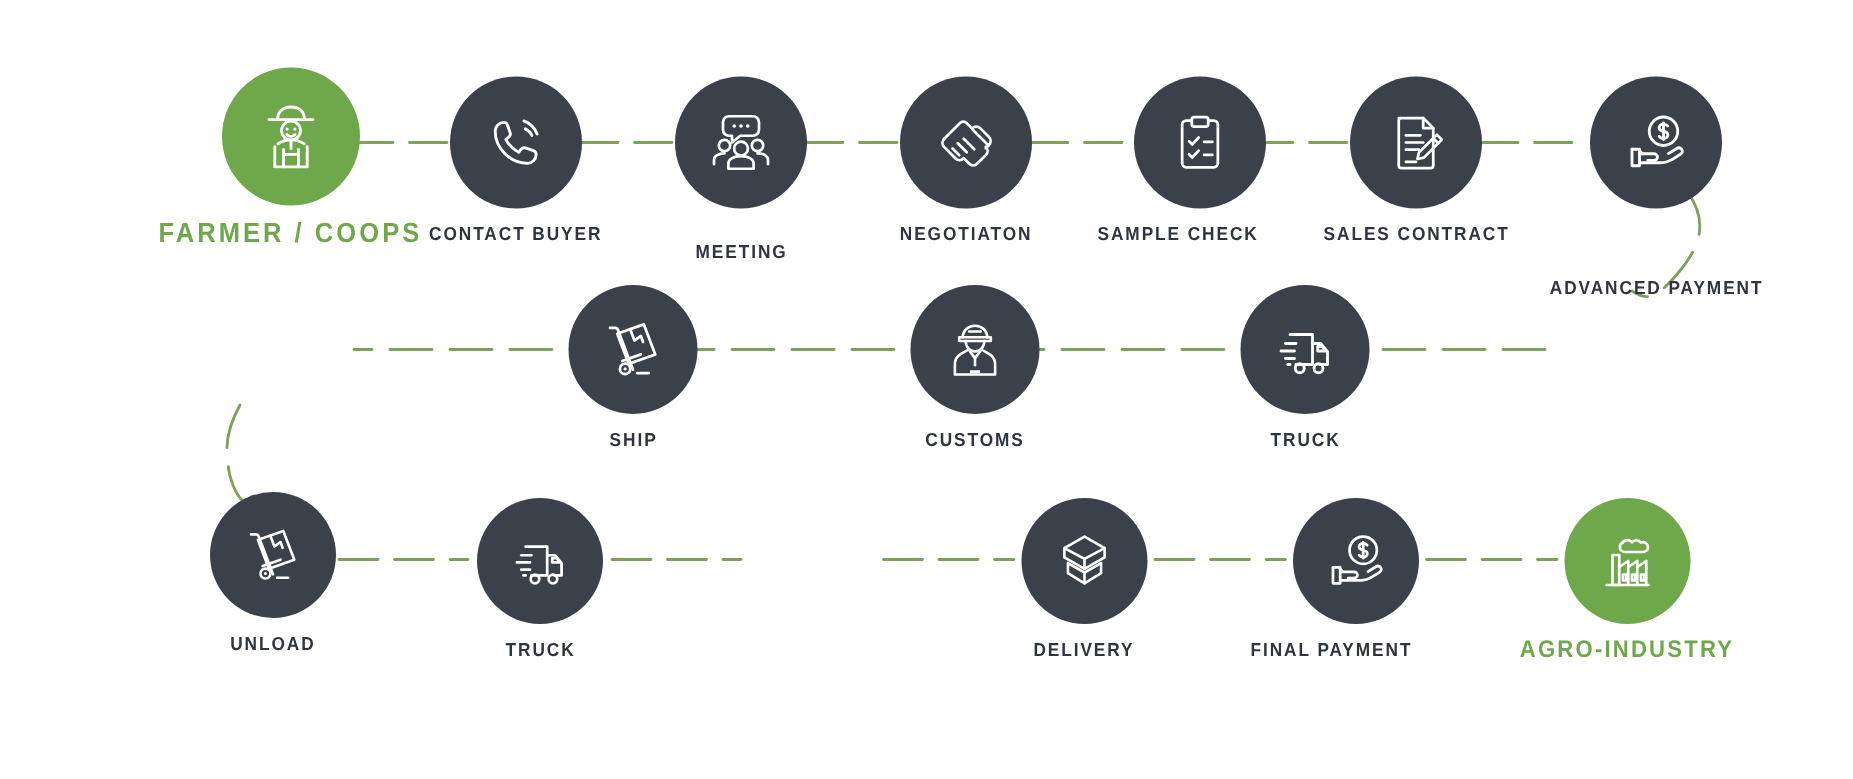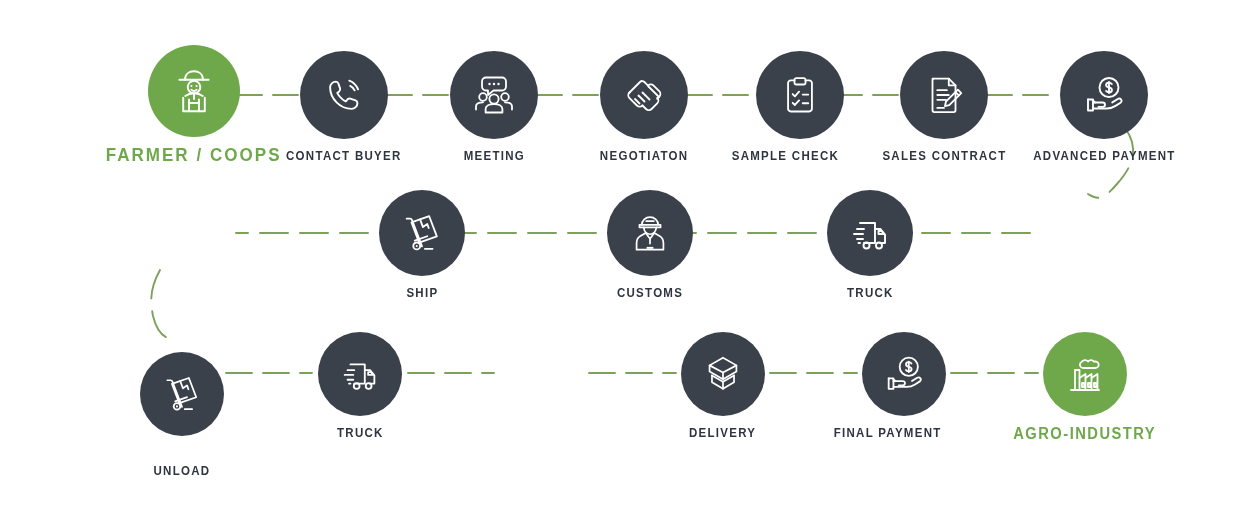--- a/index.html
+++ b/index.html
@@ -128,21 +128,21 @@
         <g fill="none" stroke="#ffffff" stroke-width="2" stroke-linejoin="round" stroke-linecap="round">
           <path d="M15.5 10 c-3.2 0-6 2.8-6 6 0 12 10.5 22.5 22.5 22.5 3.2 0 6-2.8 6-6 0-1.3-0.8-2.4-2-2.8 l-5.4-1.9 c-1.2-0.4-2.5 0-3.2 1 l-1.5 2 c-3.8-2-7-5.2-9-9 l2-1.5 c1-0.7 1.4-2 1-3.2 l-1.9-5.4 c-0.4-1.2-1.5-1.7-2.8-1.7 z"></path>
           <path d="M30.5 14.5 c2 1 3.6 2.6 4.6 4.6"></path>
           <path d="M29.5 9 c4.2 1.6 7.5 4.9 9.2 9.1"></path>
         </g>
       </svg>
     </div>
     <div class="label">CONTACT BUYER</div>
   </div>
 
-  <div class="node" style="left:444px; top:51px; width:100px;">
+  <div class="node" style="left:444px; top:51px; width:100px;gap:12px;">
     <div class="circle" style="width:88px;height:88px;">
       <svg width="48" height="48" viewBox="0 0 48 48">
         <g fill="none" stroke="#ffffff" stroke-width="1.8" stroke-linejoin="round" stroke-linecap="round">
           <path d="M16 6.5 h16 c2.2 0 4 1.8 4 4 v5 c0 2.2-1.8 4-4 4 h-8.5 l-5.5 4.5 v-4.5 h-2 c-2.2 0-4-1.8-4-4 v-5 c0-2.2 1.8-4 4-4 z"></path>
           <circle cx="19.5" cy="13" r="1.2" fill="#ffffff" stroke="none"></circle>
           <circle cx="24" cy="13" r="1.2" fill="#ffffff" stroke="none"></circle>
           <circle cx="28.5" cy="13" r="1.2" fill="#ffffff" stroke="none"></circle>
           <circle cx="24" cy="28" r="4.6"></circle>
           <path d="M15.6 41.5 v-3.6 c0-3 3.8-4.8 8.4-4.8 s8.4 1.8 8.4 4.8 v3.6 z"></path>
           <circle cx="13" cy="26" r="3.8"></circle>
@@ -200,21 +200,21 @@
           <path d="M17 29 h9"></path>
           <path d="M17 37.5 h7"></path>
           <path d="M38.5 18.5 l3.5 3.5 -12.5 12.5 -4.5 1 1-4.5 z"></path>
           <path d="M36 21 l3.5 3.5"></path>
         </g>
       </svg>
     </div>
     <div class="label">SALES CONTRACT</div>
   </div>
 
-  <div class="node" style="left:1044px; top:51px; width:120px;">
+  <div class="node" style="left:1044px; top:51px; width:120px;gap:36px;">
     <div class="circle" style="width:88px;height:88px;">
       <svg width="48" height="48" viewBox="0 0 48 48">
         <g fill="none" stroke="#ffffff" stroke-width="1.9" stroke-linejoin="round" stroke-linecap="round">
           <circle cx="29" cy="16.5" r="9.5"></circle>
           <path d="M29 11 v11"></path>
           <path d="M31.8 13 c-0.7-0.9-1.7-1.3-2.8-1.3 -1.6 0-2.9 1-2.9 2.4 0 1.4 1.3 2.1 2.9 2.4 1.6 0.3 2.9 1 2.9 2.4 0 1.4-1.3 2.4-2.9 2.4 -1.2 0-2.2-0.5-2.9-1.4"></path>
           <path d="M8 28.5 h4 l3 3"></path>
           <path d="M8 28.5 v11 h5 v-11"></path>
           <path d="M13 31.5 h9.5 c1.4 0 2.5 1 2.5 2.2 0 1.2-1.1 2.2-2.5 2.2 h-4"></path>
           <path d="M13 37.5 h14 c3.5 0 6-1 8.5-2.6 l5-3.2 c1.2-0.8 1.4-2.2 0.6-3.2 -0.8-1-2.2-1.2-3.3-0.5 l-5.5 3.4"></path>
@@ -273,21 +273,21 @@
           <path d="M11 20 h7"></path>
           <path d="M8 25 h9"></path>
           <path d="M11 30 h6"></path>
         </g>
       </svg>
     </div>
     <div class="label">TRUCK</div>
   </div>
 
 
-  <div class="node" style="left:140px; top:352px; width:84px;gap:18px;">
+  <div class="node" style="left:140px; top:328px; width:84px;">
     <div class="circle" style="width:84px;height:84px;">
       <svg width="44" height="44" viewBox="0 0 48 48">
         <g fill="none" stroke="#ffffff" stroke-width="1.9" stroke-linejoin="round" stroke-linecap="round">
           <path d="M8 9 h3.5 c1 0 1.8 0.6 2.1 1.5 L24 38"></path>
           <path d="M13 13 l18.5-6.5 8 21 -18.5 6.5 z"></path>
           <path d="M22 9.8 l3 8 4.5-3.2 1.5 4.2"></path>
           <path d="M16.5 32 l13-4.6"></path>
           <circle cx="18.5" cy="37.5" r="3.6"></circle>
           <circle cx="18.5" cy="37.5" r="1.1" fill="#ffffff" stroke="none"></circle>
           <path d="M27 40.5 h8"></path>

